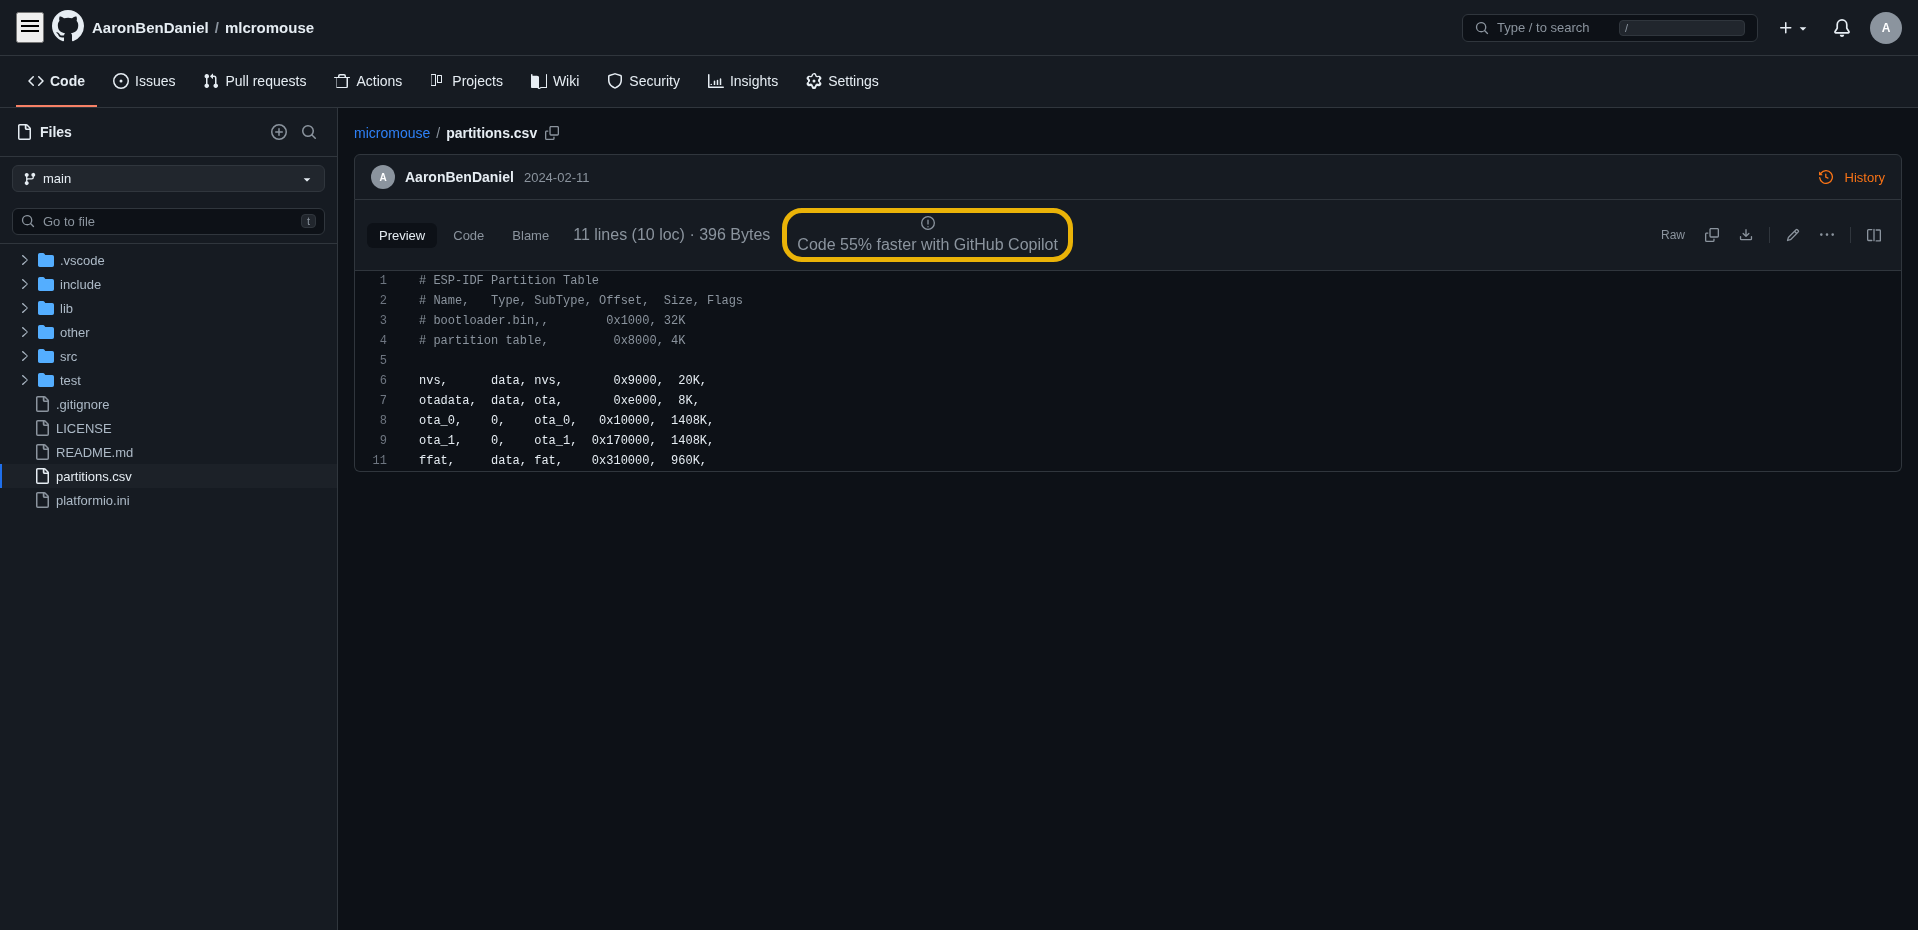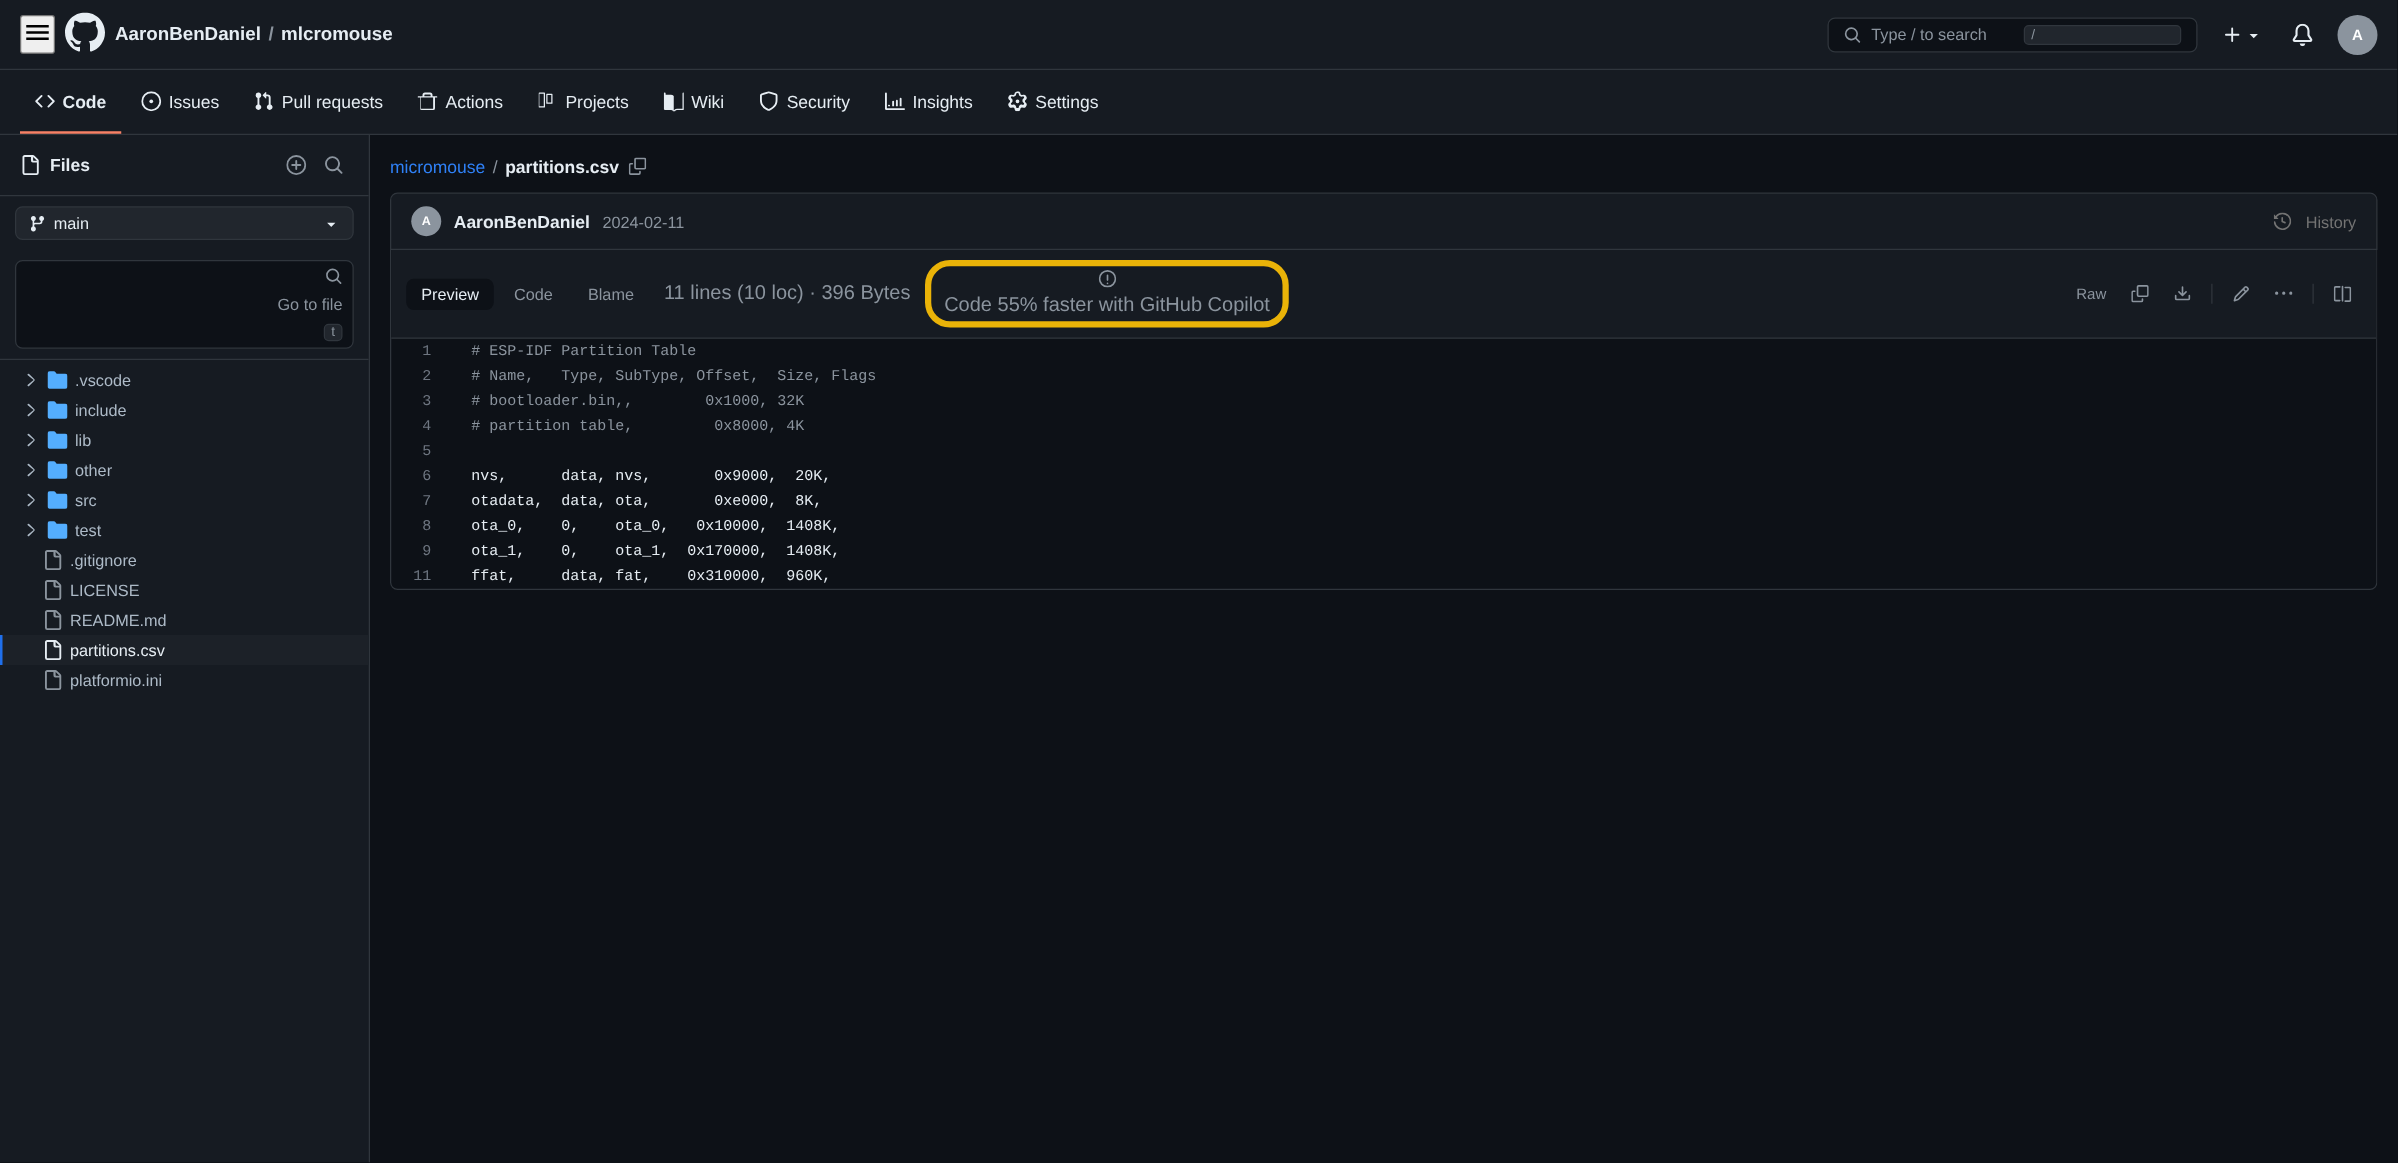--- a/index.html
+++ b/index.html
@@ -126,21 +126,21 @@
     .repo-nav-item svg { fill: currentColor; width: 16px; height: 16px; }
 
     
     .main-layout {
       display: flex;
       height: calc(930px - 56px - 52px);
     }
 
     
     .sidebar {
-      width: 296px;
+      width: 338px;
       background: #161b22;
       border-right: 1px solid #30363d;
       display: flex;
       flex-direction: column;
       overflow: hidden;
     }
     .sidebar-header {
       display: flex;
       align-items: center;
       justify-content: space-between;
@@ -171,29 +171,28 @@
       display: flex;
       align-items: center;
     }
     .sidebar-actions button svg { fill: currentColor; width: 16px; height: 16px; }
     .sidebar-search {
       padding: 8px 12px;
       border-bottom: 1px solid #30363d;
     }
     .sidebar-search-inner {
       display: flex;
-      align-items: flex-end;
+      align-items: flex-start;
       gap: 8px;
       background: #0d1117;
       border: 1px solid #30363d;
       border-radius: 6px;
       padding: 5px 8px;
       color: #8b949e;
       font-size: 13px;
-      flex-direction: column;
     }
     .sidebar-search-inner svg { fill: #8b949e; width: 14px; height: 14px; flex-shrink: 0; }
     .sidebar-search-inner span { color: #8b949e; }
     .sidebar-search-inner .kbd {
       margin-left: auto;
       background: #21262d;
       border: 1px solid #30363d;
       border-radius: 4px;
       padding: 0 5px;
       font-size: 11px;
@@ -289,21 +288,21 @@
     }
     .commit-author { font-weight: 600; color: #e6edf3; font-size: 14px; }
     .commit-date { color: #8b949e; font-size: 13px; }
     .history-btn {
       margin-left: auto;
       display: flex;
       align-items: center;
       gap: 12px;
       background: none;
       border: none;
-      color: #737373;
+      color: #f97316;
       font-size: 13px;
       cursor: pointer;
     }
     .history-btn svg { fill: currentColor; width: 14px; height: 14px; }
 
     
     .file-viewer {
       background: #0d1117;
       border: 1px solid #30363d;
       border-top: none;

